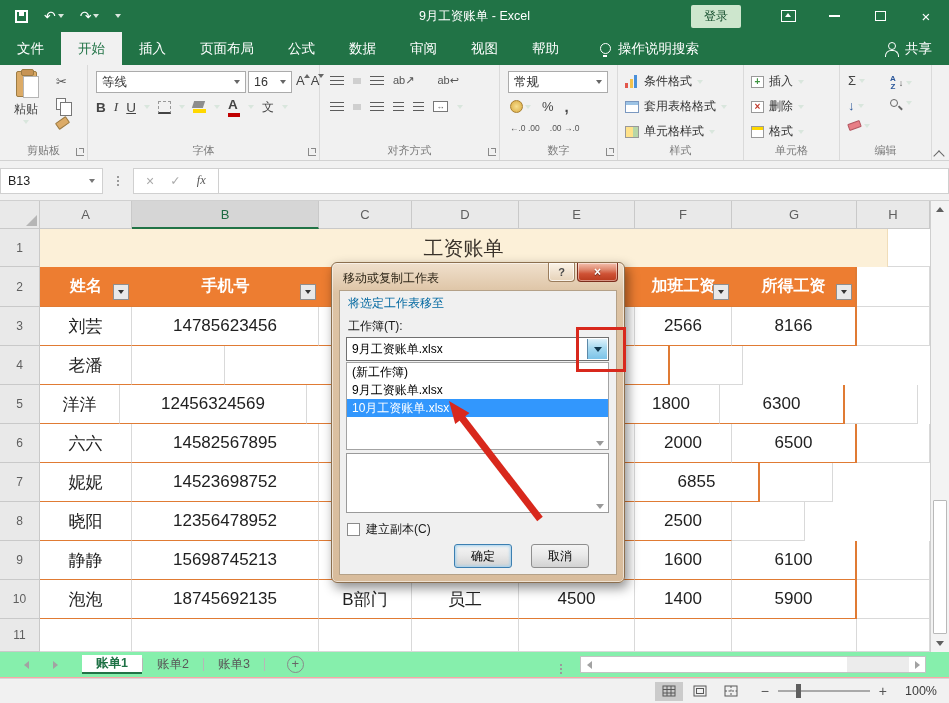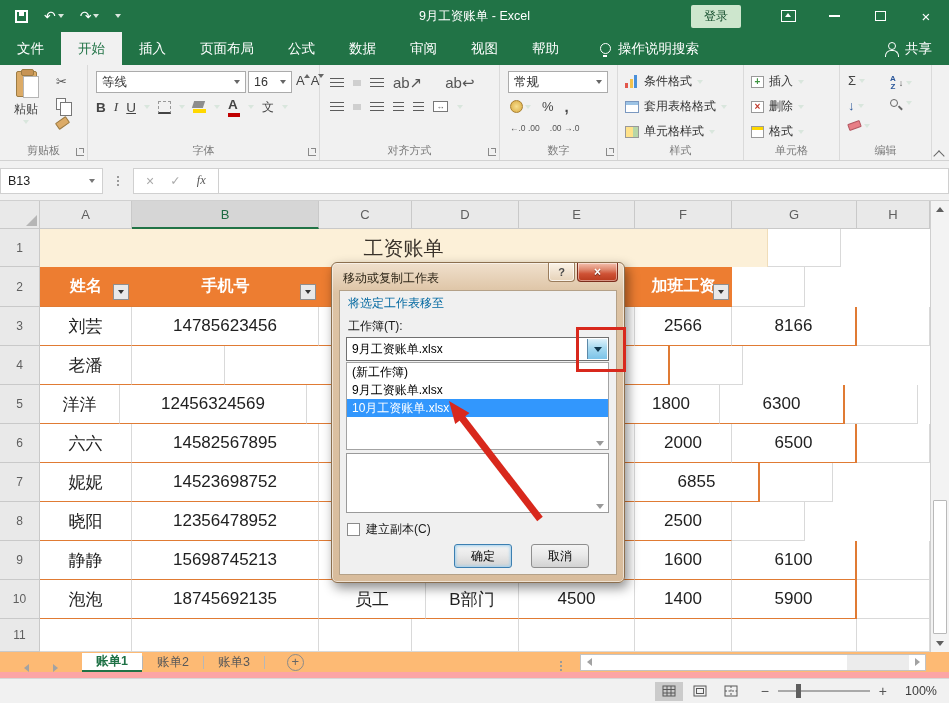--- a/index.html
+++ b/index.html
@@ -64,21 +64,21 @@
 .fcol i{display:block;width:12px;height:4px;background:#c00000;margin-top:1px}
 .grows{position:absolute;left:208px;top:8px;display:flex;gap:6px;font-size:13px;color:#444}
 .gs{position:relative}
 .gs:after{content:"";position:absolute;right:-5px;top:1px;border-left:3px solid transparent;border-right:3px solid transparent;border-bottom:4px solid #666}
 .gs.down:after{border-bottom:none;border-top:4px solid #666}
 .g-align{width:180px}
 .ar{position:absolute;left:10px;display:flex;align-items:center;gap:9px}
 .li{width:14px;height:10px;background:repeating-linear-gradient(#5c5c5c 0 1.5px,transparent 1.5px 4px)}
 .selbox{background:#cfcfcf;padding:3px 4px}
 .mrg{width:15px;height:11px;border:1px solid #777;background:#fff;display:flex;align-items:center;justify-content:center;font-size:8px;color:#555}
-.abtxt{font-size:15px;color:#555}
+.abtxt{font-size:11px;color:#555}
 .g-num{width:118px}
 .nr2{position:absolute;left:10px;top:33px;display:flex;align-items:center;gap:11px;font-size:13px}
 .coin{width:13px;height:13px;border-radius:50%;background:radial-gradient(#f7df8f,#d9a83f);border:1px solid #a87f2f}
 .decs{position:absolute;left:10px;top:58px;display:flex;gap:10px;font-size:8.5px;color:#555;letter-spacing:0}
 .g-styles{width:126px}
 .srow{position:absolute;left:7px;display:flex;align-items:center;gap:5px;font-size:12px;color:#333}
 .ic-cf{width:14px;height:13px;display:flex;align-items:flex-end;gap:1.5px}
 .ic-cf i{display:block;width:3px;background:#e2574c}.ic-cf i:nth-child(2){background:#f2c24d}.ic-cf i:nth-child(3){background:#4a90d9}
 .ic-tbl{width:14px;height:12px;border:1px solid #7a98c0;background:linear-gradient(#9cc3e5 0 3px,#fff 3px)}
 .ic-cs{width:14px;height:12px;border:1px solid #999;background:linear-gradient(90deg,#ffe28a 0 7px,#b8d7a8 7px)}
@@ -154,21 +154,21 @@
 .chk{width:13px;height:13px;background:#fff;border:1px solid #8b8b8b}
 .dbtn{position:absolute;top:253px;width:58px;height:24px;display:flex;align-items:center;justify-content:center;background:linear-gradient(#f4f4f4,#e9e9e9 45%,#d2d2d2);border:1px solid #8e8e8e;border-radius:3px;color:#000}
 .dbtn.ok{left:114px;border:1px solid #3c7fb1;box-shadow:inset 0 0 3px 1px #9fd0ee}
 .dbtn.cancel{left:191px}
 
 
 .red-rect{position:absolute;left:576px;top:327px;width:50px;height:45px;border:3px solid #d8281c;z-index:30}
 .arrow-svg{position:absolute;left:0;top:0;width:949px;height:703px;z-index:29;pointer-events:none}
 
 
-.sheetbar{position:absolute;top:652px;width:949px;height:26px;background:#fdba74;border-bottom:6px solid #fca5a5;display:flex;align-items:flex-end;z-index:5}
+.sheetbar{position:absolute;top:652px;width:949px;height:26px;background:#86efac;border-bottom:1px solid #fca5a5;display:flex;align-items:center;z-index:5}
 .snav{display:flex;align-items:center;gap:24px;padding:0 24px}
 .tri-l{border-top:4px solid transparent;border-bottom:4px solid transparent;border-right:5px solid #a2a2a2}
 .tri-r{border-top:4px solid transparent;border-bottom:4px solid transparent;border-left:5px solid #a2a2a2}
 .stab{display:flex;align-items:center;padding:0 14px;font-size:12.5px;color:#595959}
 .stab.active{background:#fff;color:#1e7145;font-weight:bold;border-bottom:2px solid #217346}
 .stab-sep{width:1px;height:13px;background:#b7b7b7;align-self:center}
 .addsheet{width:17px;height:17px;border:1px solid #8a8a8a;border-radius:50%;color:#666;font-size:13px;line-height:14px;text-align:center;align-self:center;margin-left:22px}
 .hs-dots{align-self:center;margin-left:auto}
 .hscroll{width:346px;height:17px;align-self:center;margin:0 23px 0 4px;border:1px solid #c3c3c3;background:#fff;display:flex;align-items:center}
 .hs-btn{width:16px;height:100%;display:flex;align-items:center;justify-content:center}
@@ -431,21 +431,21 @@
         <div class="ch" style="width: 116px;">E</div>
         <div class="ch" style="width: 97px;">F</div>
         <div class="ch" style="width: 125px;">G</div>
         <div class="ch" style="width: 73px;">H</div>
       </div>
   </div>
 
   <div class="rowswrap" id="grid-rows">
       <div class="grow" style="height: 38px;">
         <div class="rn" style="height: 38px;">1</div>
-        <div class="cell c-title" style="width: 728px; height: 38px;">工资账单</div>
+        <div class="cell c-title" style="width: 848px; height: 38px;">工资账单</div>
         <div class="cell c-plain" style="width: 73px; height: 38px;"></div>
       </div>
       <div class="grow" style="height: 40px;">
         <div class="rn" style="height: 40px;">2</div>
         <div class="cell c-head" style="width: 92px; height: 40px;">
           <span>姓名</span>
           <span class="filt"></span>
         </div>
         <div class="cell c-head" style="width: 187px; height: 40px;">
           <span>手机号</span>
@@ -455,20 +455,24 @@
           <span></span>
         </div>
         <div class="cell c-head" style="width: 107px; height: 40px;">
           <span></span>
         </div>
         <div class="cell c-head" style="width: 116px; height: 40px;">
           <span></span>
         </div>
         <div class="cell c-head" style="width: 97px; height: 40px;">
           <span>加班工资</span>
+          <span class="filt"></span>
+        </div>
+        <div class="cell c-head lastcol" style="width: 125px; height: 40px;">
+          <span>所得工资</span>
           <span class="filt"></span>
         </div>
         <div class="cell c-plain" style="width: 73px; height: 40px;"></div>
       </div>
       <div class="grow" style="height: 39px;">
         <div class="rn" style="height: 39px;">3</div>
         <div class="cell c-data" style="width: 92px; height: 39px;">刘芸</div>
         <div class="cell c-data" style="width: 187px; height: 39px;">14785623456</div>
         <div class="cell c-data" style="width: 93px; height: 39px;"></div>
         <div class="cell c-data" style="width: 107px; height: 39px;"></div>
@@ -537,22 +541,22 @@
         <div class="cell c-data" style="width: 107px; height: 39px;"></div>
         <div class="cell c-data" style="width: 116px; height: 39px;"></div>
         <div class="cell c-data" style="width: 97px; height: 39px;">1600</div>
         <div class="cell c-data lastcol" style="width: 125px; height: 39px;">6100</div>
         <div class="cell c-plain" style="width: 73px; height: 39px;"></div>
       </div>
       <div class="grow" style="height: 39px;">
         <div class="rn" style="height: 39px;">10</div>
         <div class="cell c-data" style="width: 92px; height: 39px;">泡泡</div>
         <div class="cell c-data" style="width: 187px; height: 39px;">18745692135</div>
+        <div class="cell c-data" style="width: 93px; height: 39px;">B部门</div>
         <div class="cell c-data" style="width: 107px; height: 39px;">员工</div>
-        <div class="cell c-data" style="width: 93px; height: 39px;">B部门</div>
         <div class="cell c-data" style="width: 116px; height: 39px;">4500</div>
         <div class="cell c-data" style="width: 97px; height: 39px;">1400</div>
         <div class="cell c-data lastcol" style="width: 125px; height: 39px;">5900</div>
         <div class="cell c-plain" style="width: 73px; height: 39px;"></div>
       </div>
       <div class="grow" style="height: 33px;">
         <div class="rn" style="height: 33px;">11</div>
         <div class="cell c-plain" style="width: 92px; height: 33px;"></div>
         <div class="cell c-plain" style="width: 187px; height: 33px;"></div>
         <div class="cell c-plain" style="width: 93px; height: 33px;"></div>

